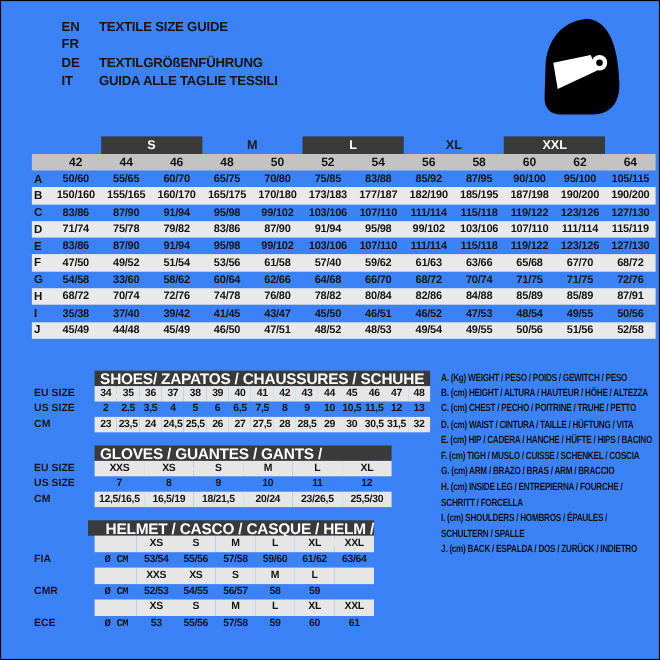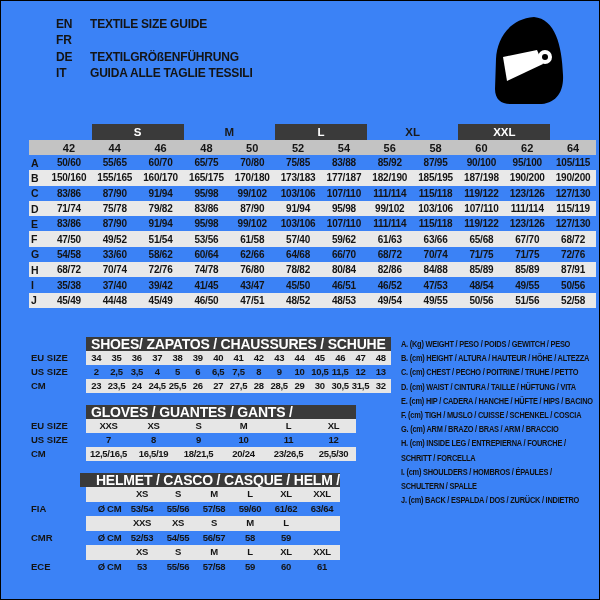--- a/index.html
+++ b/index.html
@@ -46,21 +46,21 @@
   .gloves .bar { margin-left:57px; width:270px; }
   .gloves .sub-row { display:grid; grid-template-columns:57px repeat(6,45px);
                      height:14px; line-height:14px; }
   .helmet { top:472px; width:317px; }
   .helmet .bar { margin-left:51px; width:260px;text-align:right; }
   .helmet .sub-row { display:grid; grid-template-columns:57px 38px repeat(6,36px);
                      height:14.6px; line-height:14.6px; }
   .sub-row .label { font-weight:bold; font-size:9.5px; padding-left:2px; }
   .sub-row .cell { font-weight:bold; font-size:9.5px; letter-spacing:-0.3px; }
   .cell.band { background:#e6e6e6; }
-  .cell.unit { text-align:center; padding-left:9px; }
+  .cell.unit { text-align:left; padding-left:9px;font-family:Liberation Mono, monospace; }
 
   
   .legend { position:absolute; left:400px; top:336px; width:250px;
             transform:scaleX(0.78); transform-origin:left top;
             font-weight:bold; font-size:9.5px; letter-spacing:-0.3px;
             line-height:14.2px; color:#111; }
 </style>
 </head>
 <body>
 

